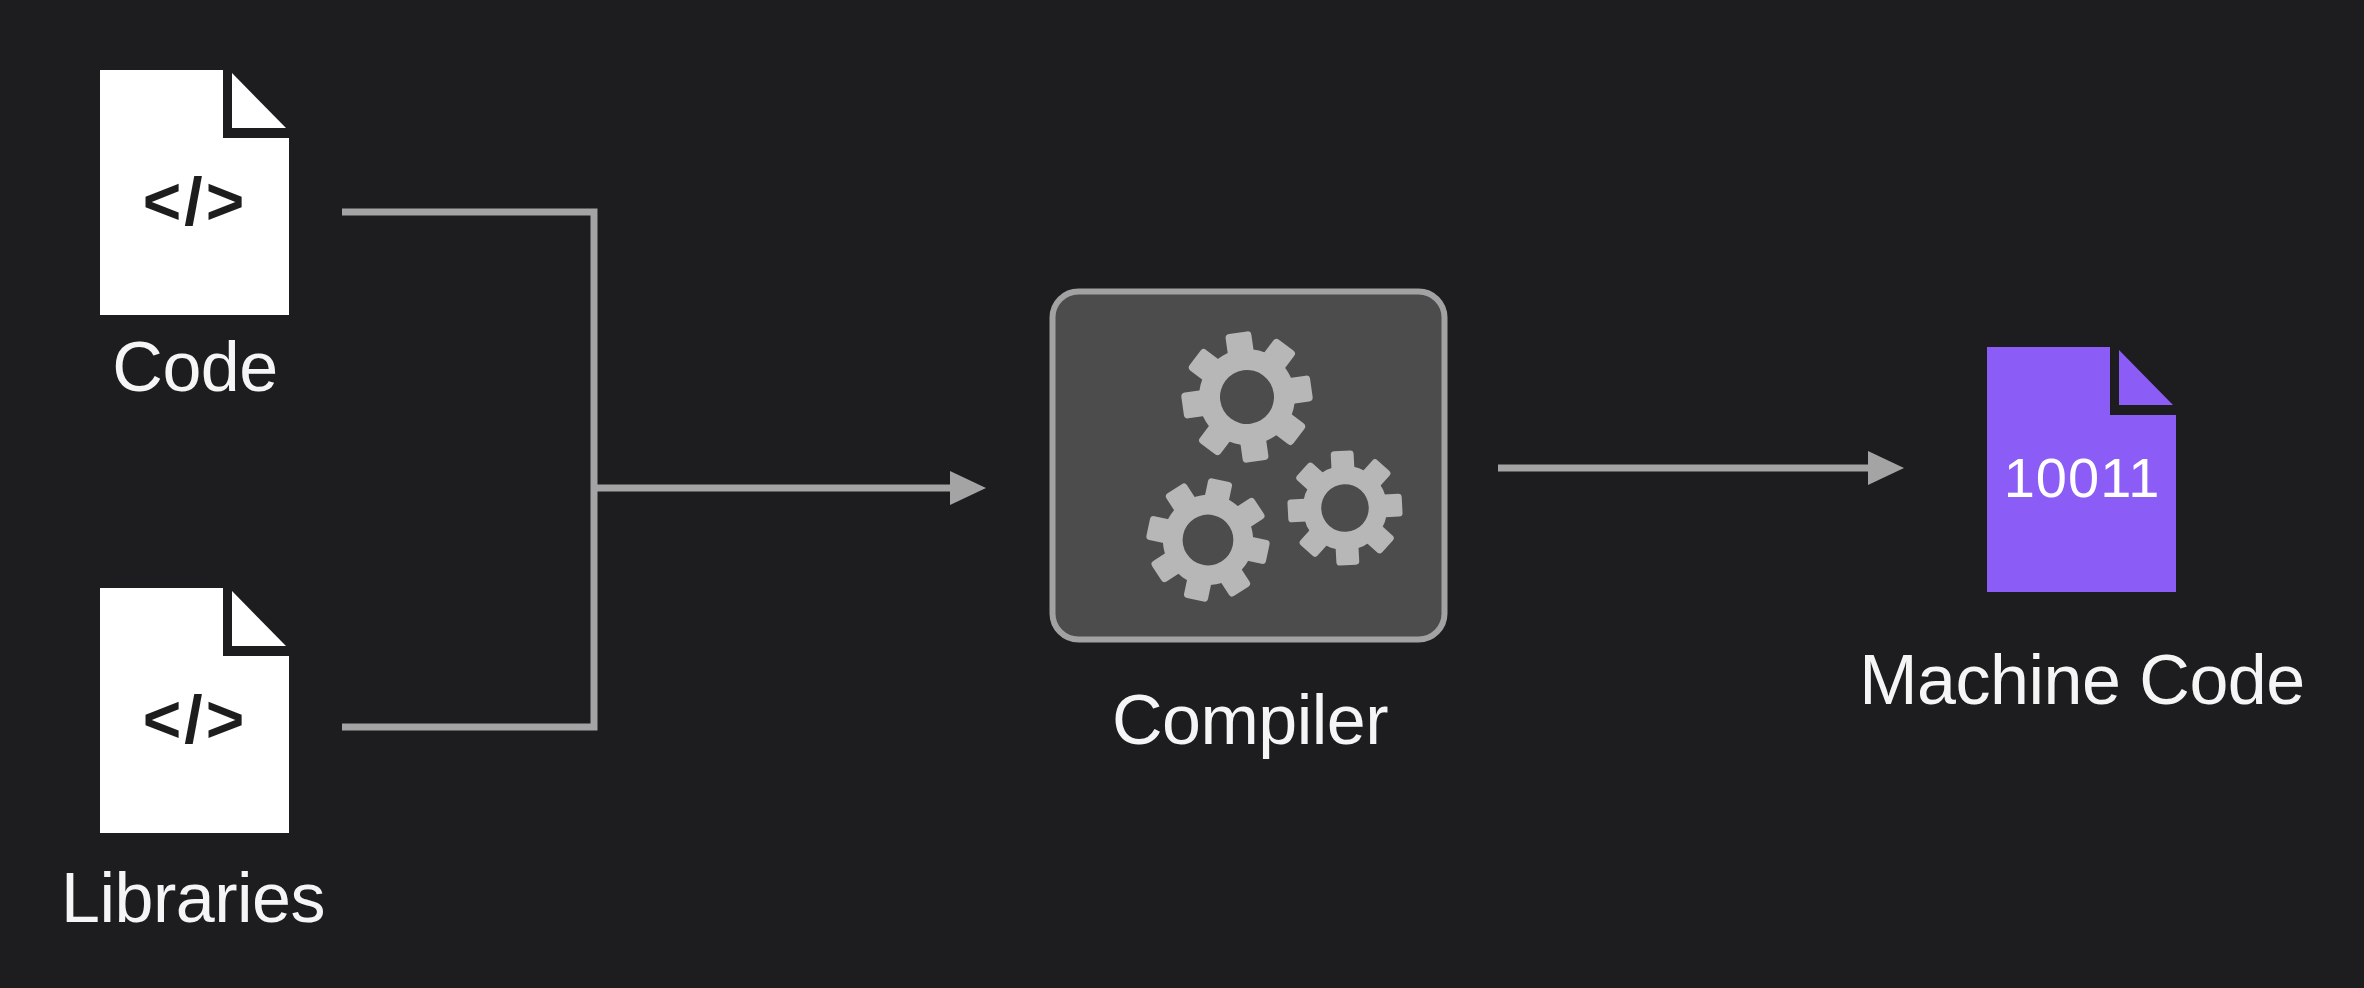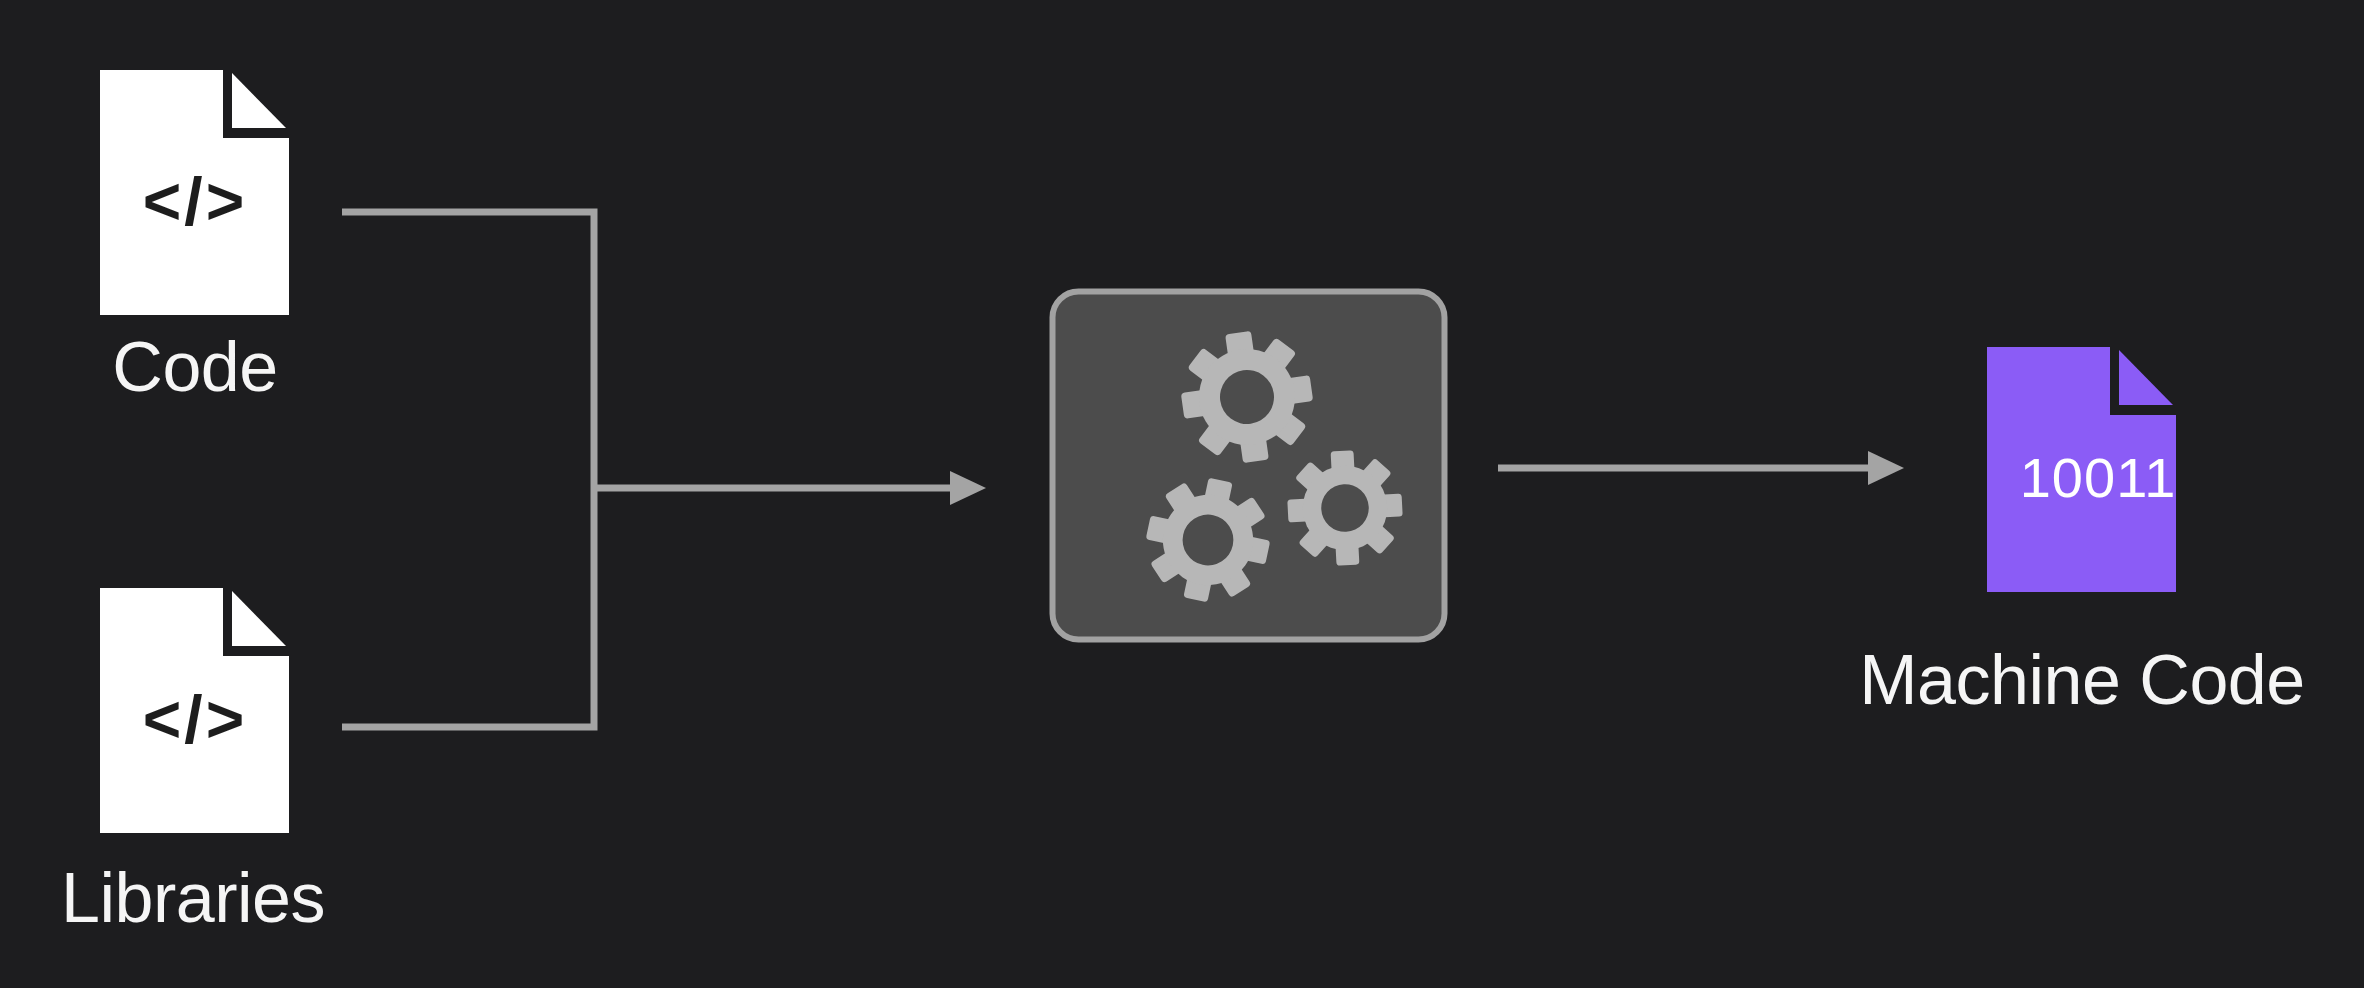--- a/index.html
+++ b/index.html
@@ -42,21 +42,20 @@
   .file-text {
     position: absolute;
     left: 0;
     width: 190px;
     text-align: center;
     color: #ffffff;
     font-size: 56px;
     line-height: 62px;
     font-weight: 500;
     letter-spacing: 1px;
-    margin-left: 16px;
   }
 </style>
 </head>
 <body>
 
 <div class="stage">
 
   <svg class="connector-layer" viewBox="0 0 2364 988" xmlns="http://www.w3.org/2000/svg">
     <path d="M342 212 H594 V727 H342" fill="none" stroke="#a4a4a4" stroke-width="7"></path>
     <g>
@@ -101,20 +100,21 @@
           <circle r="27" fill="#4c4c4c"></circle>
         </g>
       </defs>
       <rect x="3.5" y="3.5" width="392" height="348" rx="26" fill="#4c4c4c" stroke="#a2a2a2" stroke-width="6"></rect>
       <g>
         <use href="#gear" transform="translate(198 109) rotate(-8)"></use>
         <use href="#gear" transform="translate(159 252) rotate(12) scale(0.94)"></use>
         <use href="#gear" transform="translate(296 220) rotate(-3) scale(0.88)"></use>
       </g>
     </svg>
+    <div class="node-label" style="left:-49px; top:390px;">Compiler</div>
   </div>
 
   <div class="node" style="left:1987px; top:347px;">
     <svg class="icon-svg" width="190" height="245" viewBox="0 0 190 245" xmlns="http://www.w3.org/2000/svg">
       <path d="M0 0 H123 V68 H189 V245 H0 Z" fill="#8b5cf6"></path>
       <path d="M132 3 L132 58 L186 58 Z" fill="#8b5cf6"></path>
     </svg>
     <div class="file-text" style="top:100px;">10011</div>
     <div class="node-label" style="left:-155px; top:291px;text-align:center;">Machine Code</div>
   </div>

